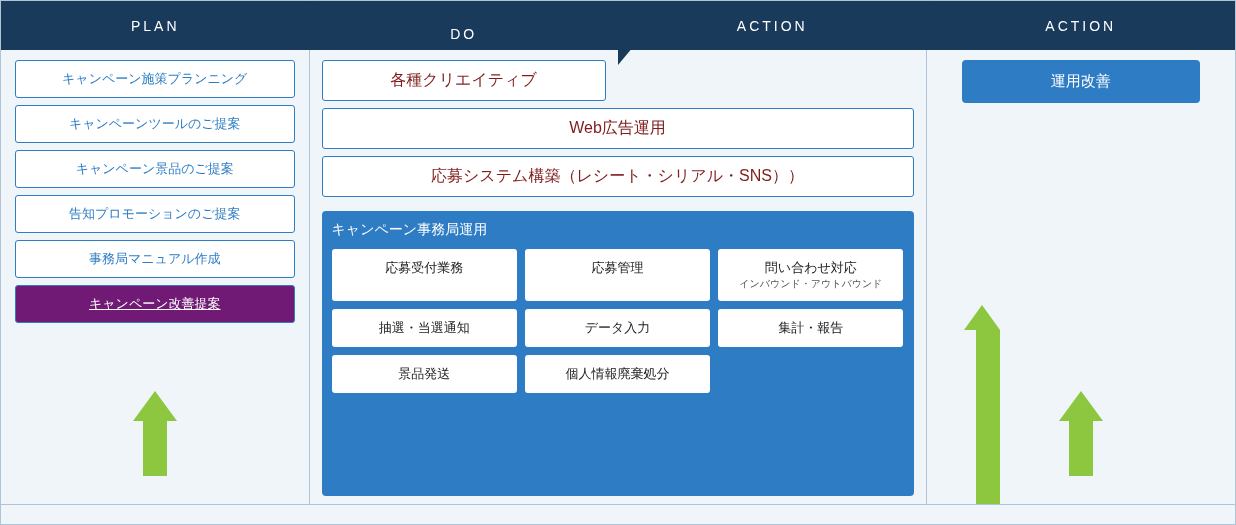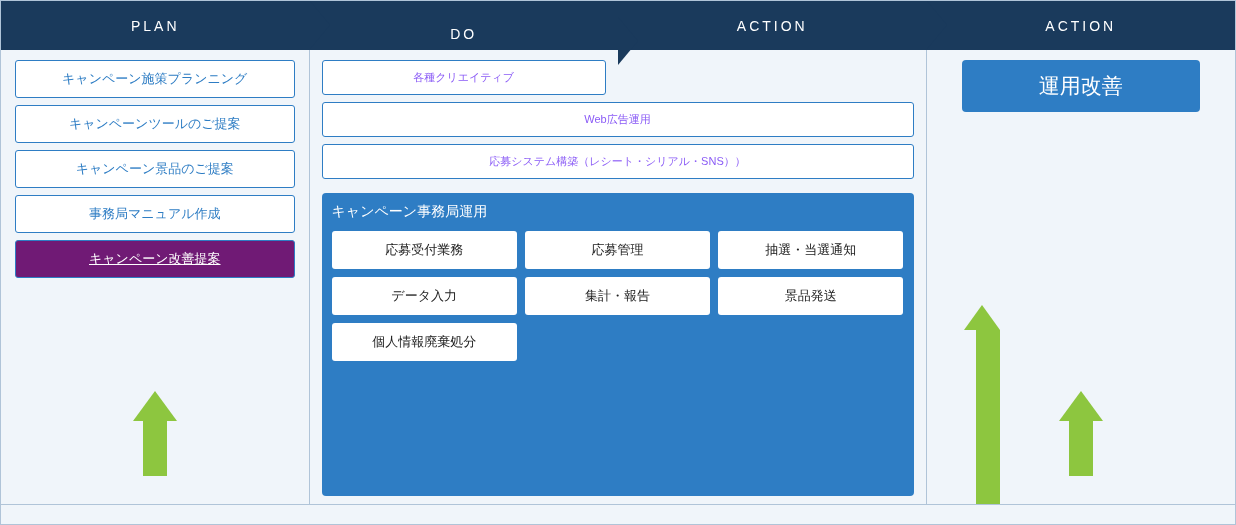--- a/index.html
+++ b/index.html
@@ -70,22 +70,22 @@
       background: #701a75;
       color: #fff;
       text-decoration: underline;
     }
 
     .do-box {
       border: 1.5px solid #2e7dc4;
       border-radius: 3px;
       padding: 9px 6px;
       text-align: center;
-      font-size: 11px;
-      color: #8b5cf6;
+      font-size: 16px;
+      color: #7f1d1d;
       background: #fff;
     }
 
     .bureau-block {
       background: #2e7dc4;
       border-radius: 4px;
       padding: 10px 10px;
       height: 100%;
     }
 
@@ -114,21 +114,21 @@
       font-size: 10px;
       color: #555;
       display: block;
     }
 
     .action-box {
       background: #2e7dc4;
       color: #fff;
       border-radius: 4px;
       padding: 12px 20px;
-      font-size: 21px;
+      font-size: 15px;
       text-align: center;
       width: 85%;
     }
   </style>
 </head>
 <body>
 
 <div class="diagram-wrapper">
 
   <div class="top-header">
@@ -155,20 +155,23 @@
       <div class="plan-box">
         <span>キャンペーン施策プランニング</span>
       </div>
       <div class="plan-box">
         <span>キャンペーンツールのご提案</span>
       </div>
       <div class="plan-box">
         <span>キャンペーン景品のご提案</span>
       </div>
       <div class="plan-box">
+        <span>告知プロモーションのご提案</span>
+      </div>
+      <div class="plan-box">
         <span>事務局マニュアル作成</span>
       </div>
       <div class="plan-box plan-box-active">
         <span>キャンペーン改善提案</span>
       </div>
 
       <div style="position:absolute; bottom:28px; left:50%; transform:translateX(-50%); display:flex; flex-direction:column; align-items:center;">
         <div style="width:0;height:0;border-left:22px solid transparent;border-right:22px solid transparent;border-bottom:30px solid #8dc63f;"></div>
         <div style="width:24px; height:55px; background:#8dc63f;"></div>
       </div>
@@ -195,20 +198,24 @@
 
       <div style="flex:1; padding:4px 12px 8px;">
         <div class="bureau-block">
           <div class="bureau-block-title">キャンペーン事務局運用</div>
           <div class="bureau-block-grid">
             <div class="bureau-block-item">
               <span>応募受付業務</span>
             </div>
             <div class="bureau-block-item">
               <span>応募管理</span>
+            </div>
+            <div class="bureau-block-item">
+              <span>問い合わせ対応</span>
+              <span class="bureau-block-item-sub">インバウンド・アウトバウンド</span>
             </div>
             <div class="bureau-block-item">
               <span>抽選・当選通知</span>
             </div>
             <div class="bureau-block-item">
               <span>データ入力</span>
             </div>
             <div class="bureau-block-item">
               <span>集計・報告</span>
             </div>

